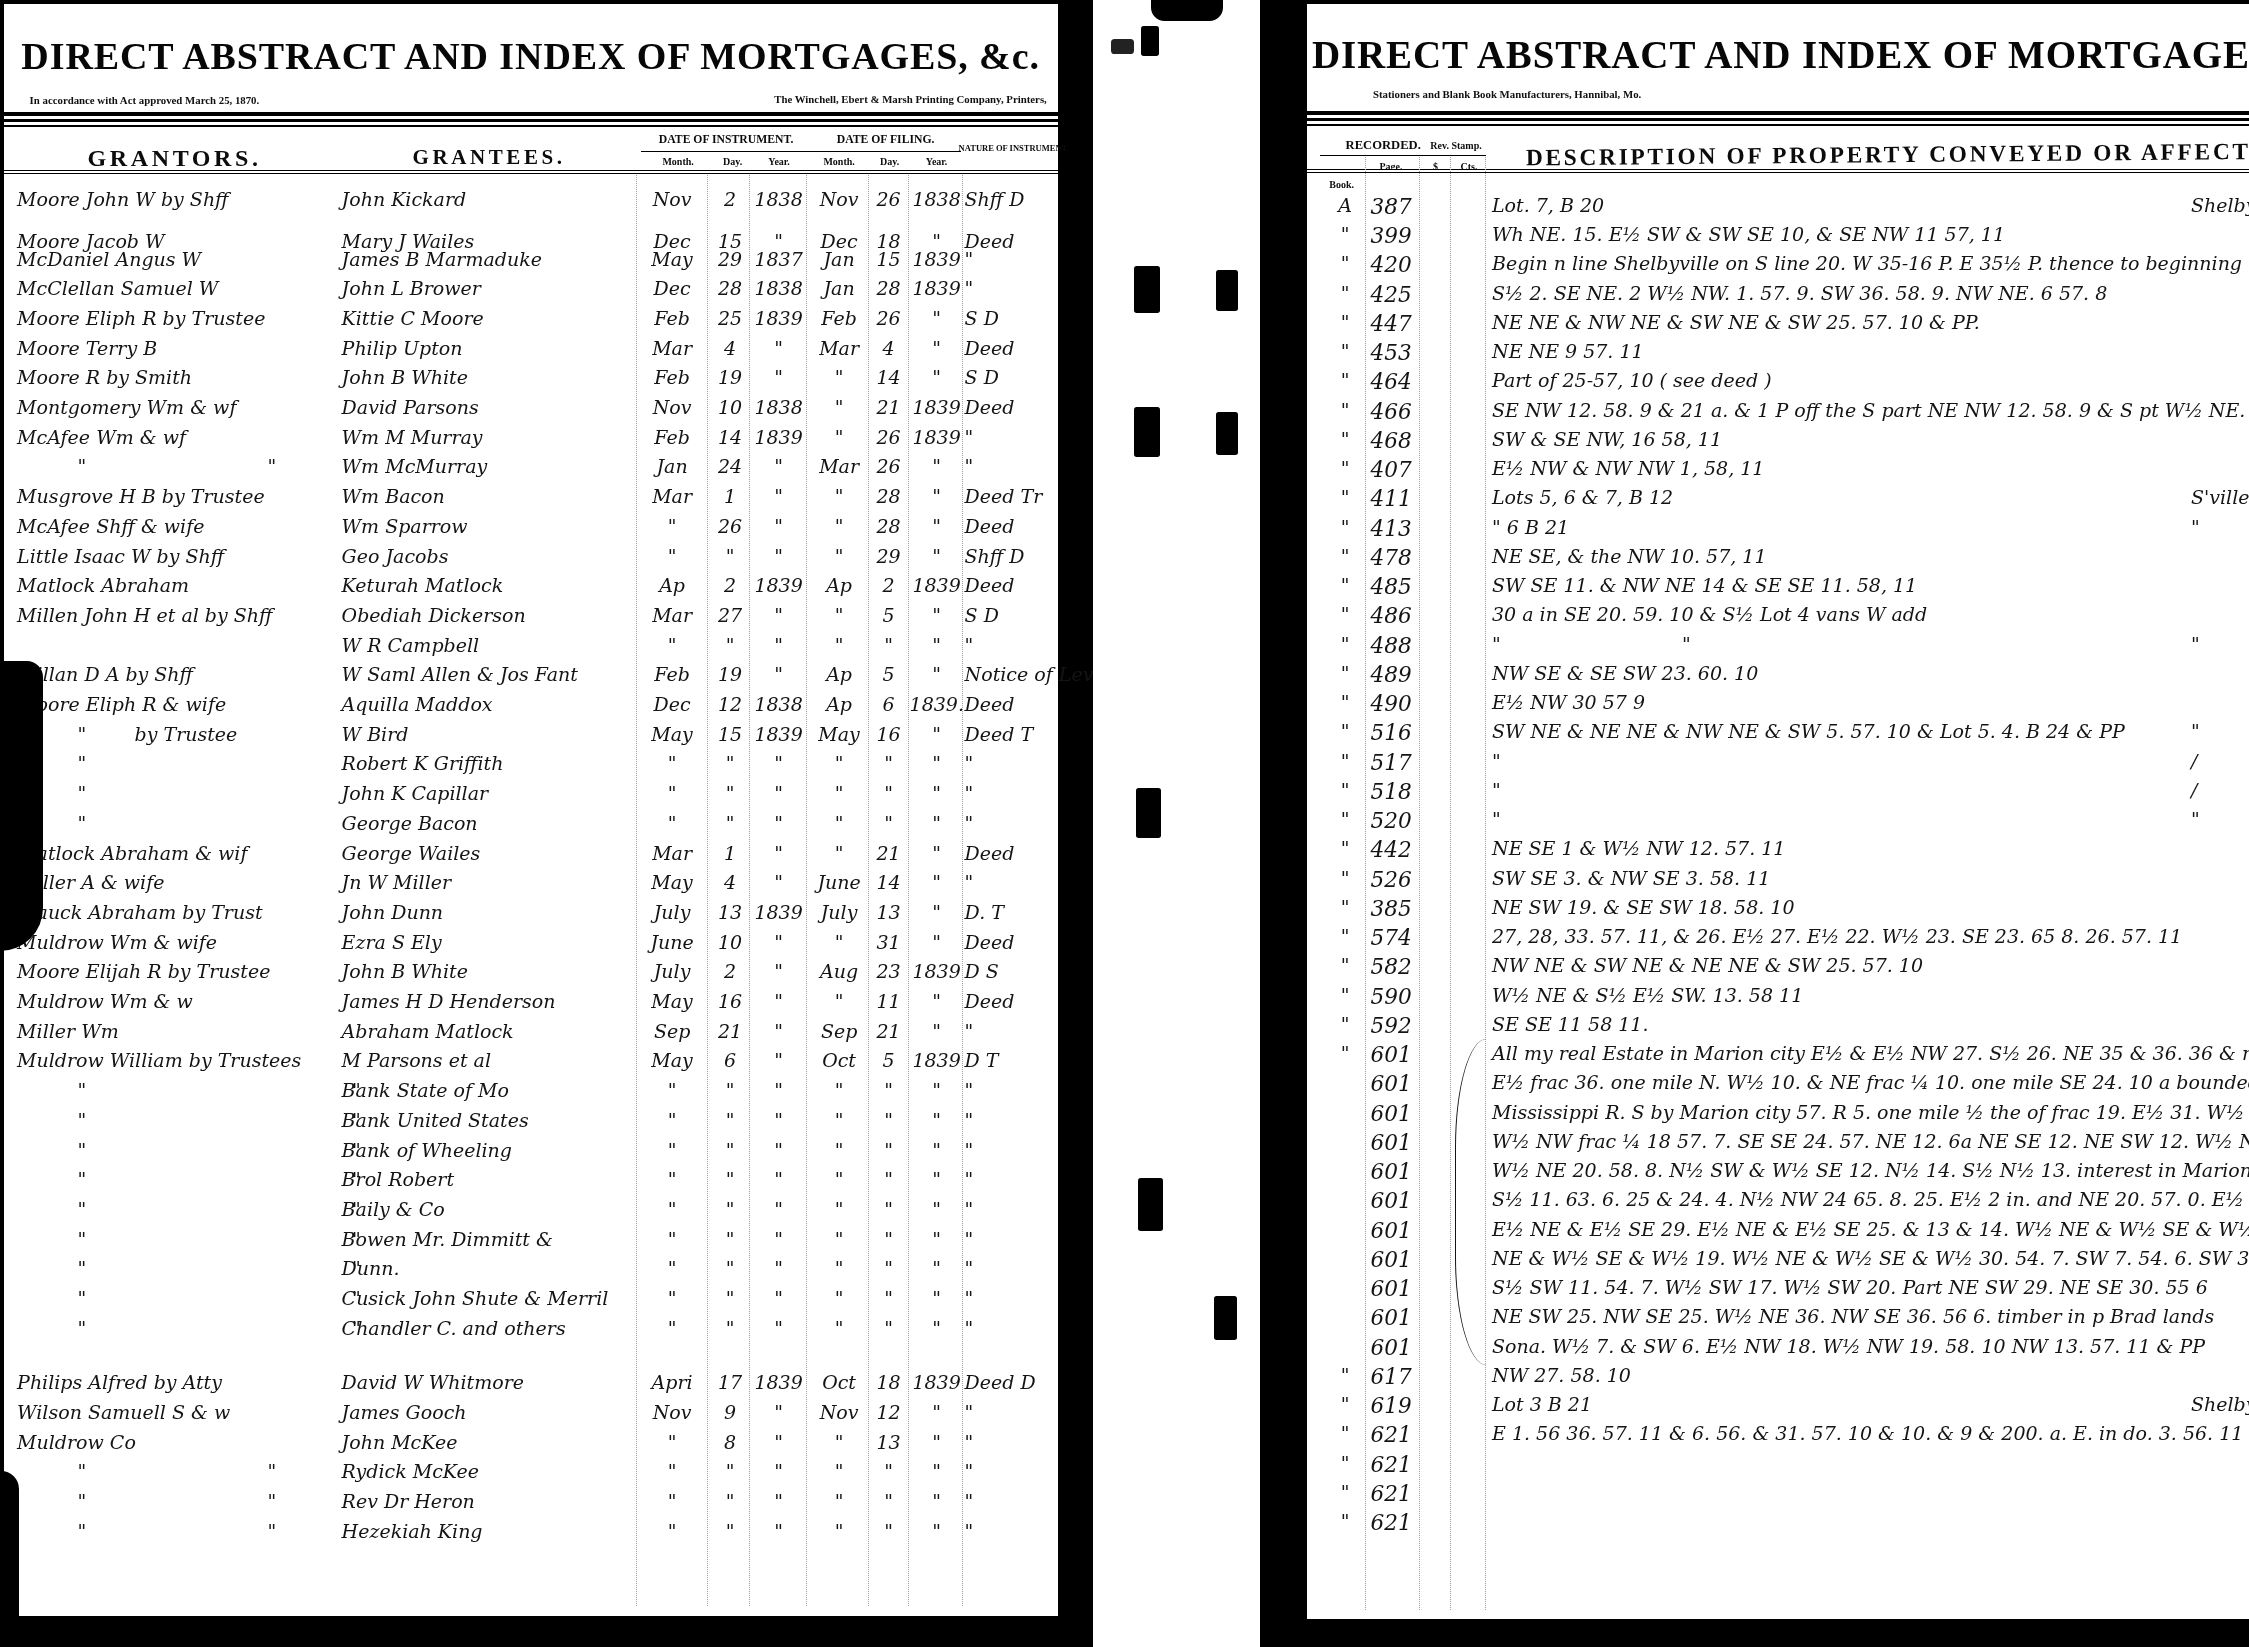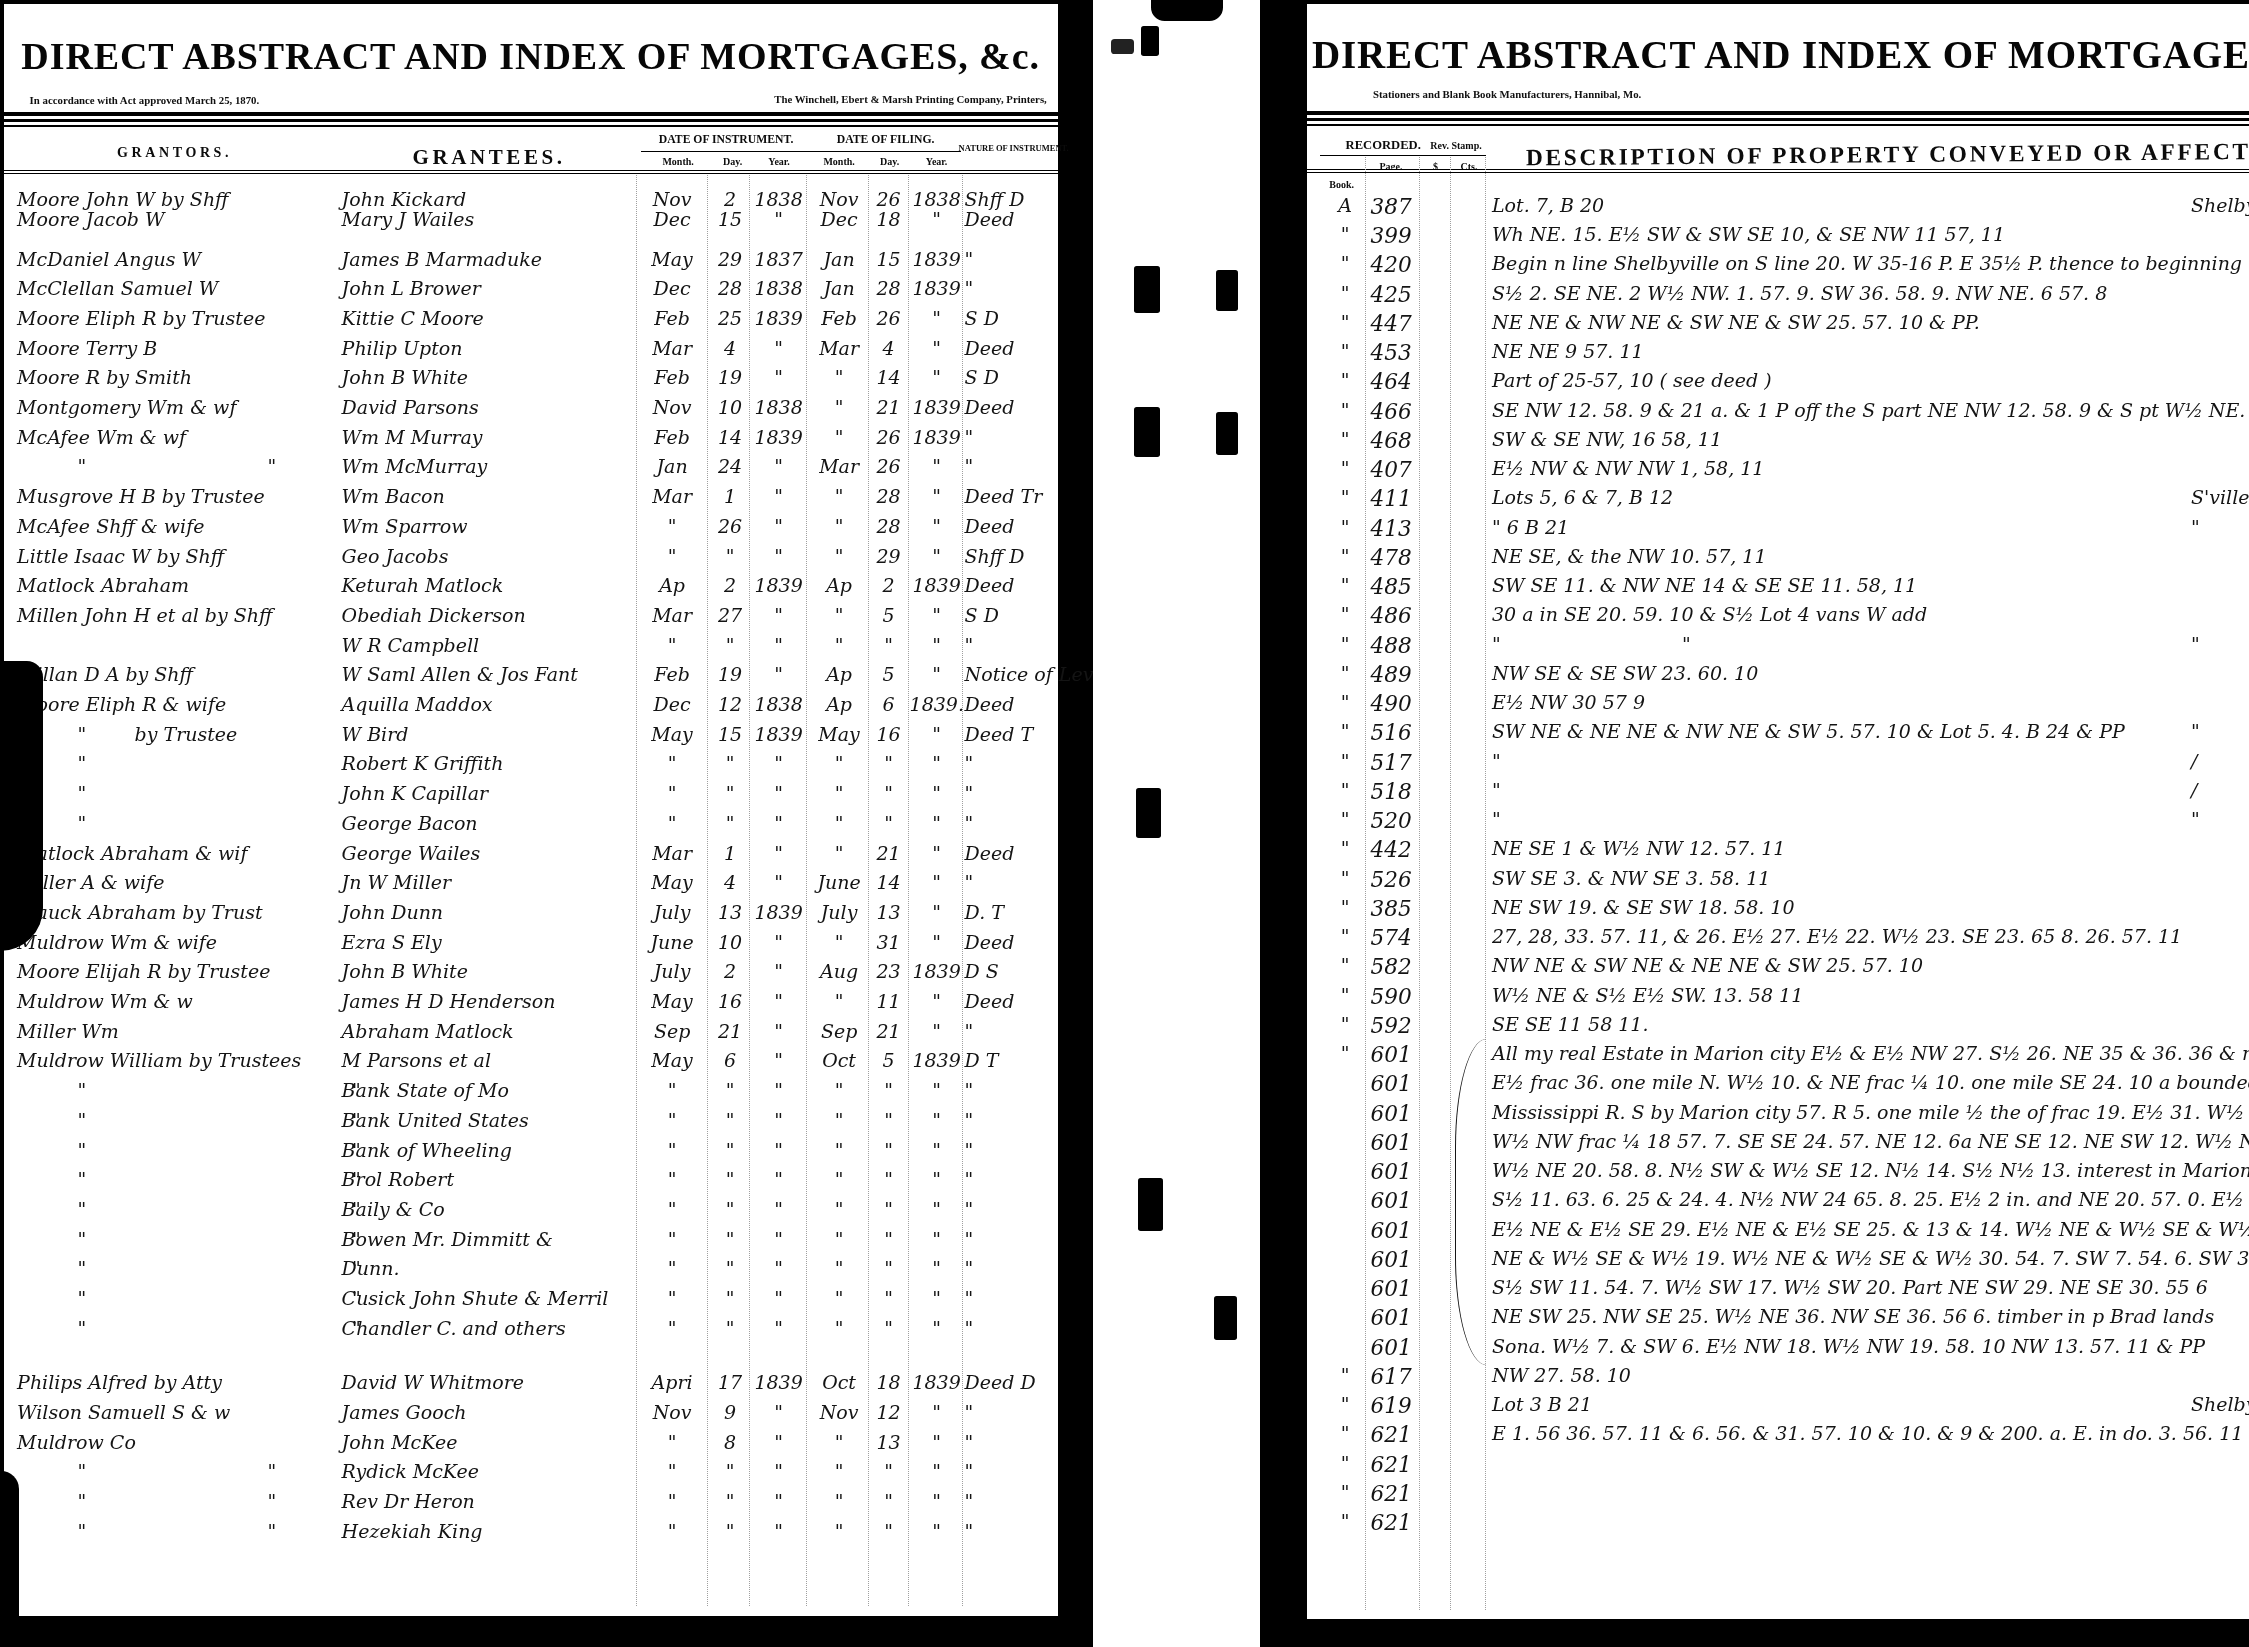--- a/index.html
+++ b/index.html
@@ -20,21 +20,21 @@
           background:linear-gradient(to bottom,#000 0 4px,#fff 4px 6.7px,#000 6.7px 10.3px,#fff 10.3px 12.6px,#000 12.6px 15px,#fff 15px 16px);}
   #left-page .rules3{top:108px;}
   #right-page .rules3{top:107px;}
 
   .dblrule{position:absolute;height:4.5px;
            background:linear-gradient(to bottom,#000 0 1.3px,#fff 1.3px 3.1px,#000 3.1px 4.5px);}
   #left-page .dblrule{left:0;top:166px;width:100%;}
   #right-page .dblrule{left:0;top:165px;width:100%;}
 
   .colhead{position:absolute;font-weight:bold;color:#0c0c0c;text-align:center;white-space:nowrap;}
-  #lh-grantors{left:13.5px;top:141px;width:315px;font-size:14px;letter-spacing:3.6px;}
+  #lh-grantors{left:13.5px;top:141px;width:315px;font-size:24px;letter-spacing:3.6px;}
   #lh-grantees{left:337px;top:141px;width:297px;font-size:21px;letter-spacing:3.6px;}
   #lh-doi{left:637px;top:129px;width:171px;font-size:11.7px;}
   #lh-dof{left:808px;top:129px;width:148px;font-size:11.7px;}
   #lh-subline{position:absolute;left:637px;top:147px;width:320px;height:1.3px;background:#000;}
   .mdy{position:absolute;top:152px;font-size:10px;font-weight:bold;text-align:center;color:#0c0c0c;}
   #lh-m1{left:641px;width:67px;} #lh-d1{left:709px;width:40px;} #lh-y1{left:748px;width:55px;}
   #lh-m2{left:805px;width:61px;} #lh-d2{left:866px;width:40px;} #lh-y2{left:906px;width:54px;}
   #lh-nature{left:955px;top:139px;width:98px;font-size:8.5px;letter-spacing:0;}
 
   #rh-recorded{left:11.2px;top:134px;width:130px;font-size:12.6px;}
@@ -112,21 +112,21 @@
           <span class="lc lc0">Moore John W by Shff</span>
           <span class="lc lc1">John Kickard</span>
           <span class="lc lc2">Nov</span>
           <span class="lc lc3">2</span>
           <span class="lc lc4">1838</span>
           <span class="lc lc5">Nov</span>
           <span class="lc lc6">26</span>
           <span class="lc lc7">1838</span>
           <span class="lc lc8">Shff D</span>
         </div>
-        <div class="lrow" style="top: 203px;">
+        <div class="lrow" style="top: 225px;">
           <span class="lc lc0">Moore Jacob W</span>
           <span class="lc lc1">Mary J Wailes</span>
           <span class="lc lc2">Dec</span>
           <span class="lc lc3">15</span>
           <span class="lc lc4">"</span>
           <span class="lc lc5">Dec</span>
           <span class="lc lc6">18</span>
           <span class="lc lc7">"</span>
           <span class="lc lc8">Deed</span>
         </div>

